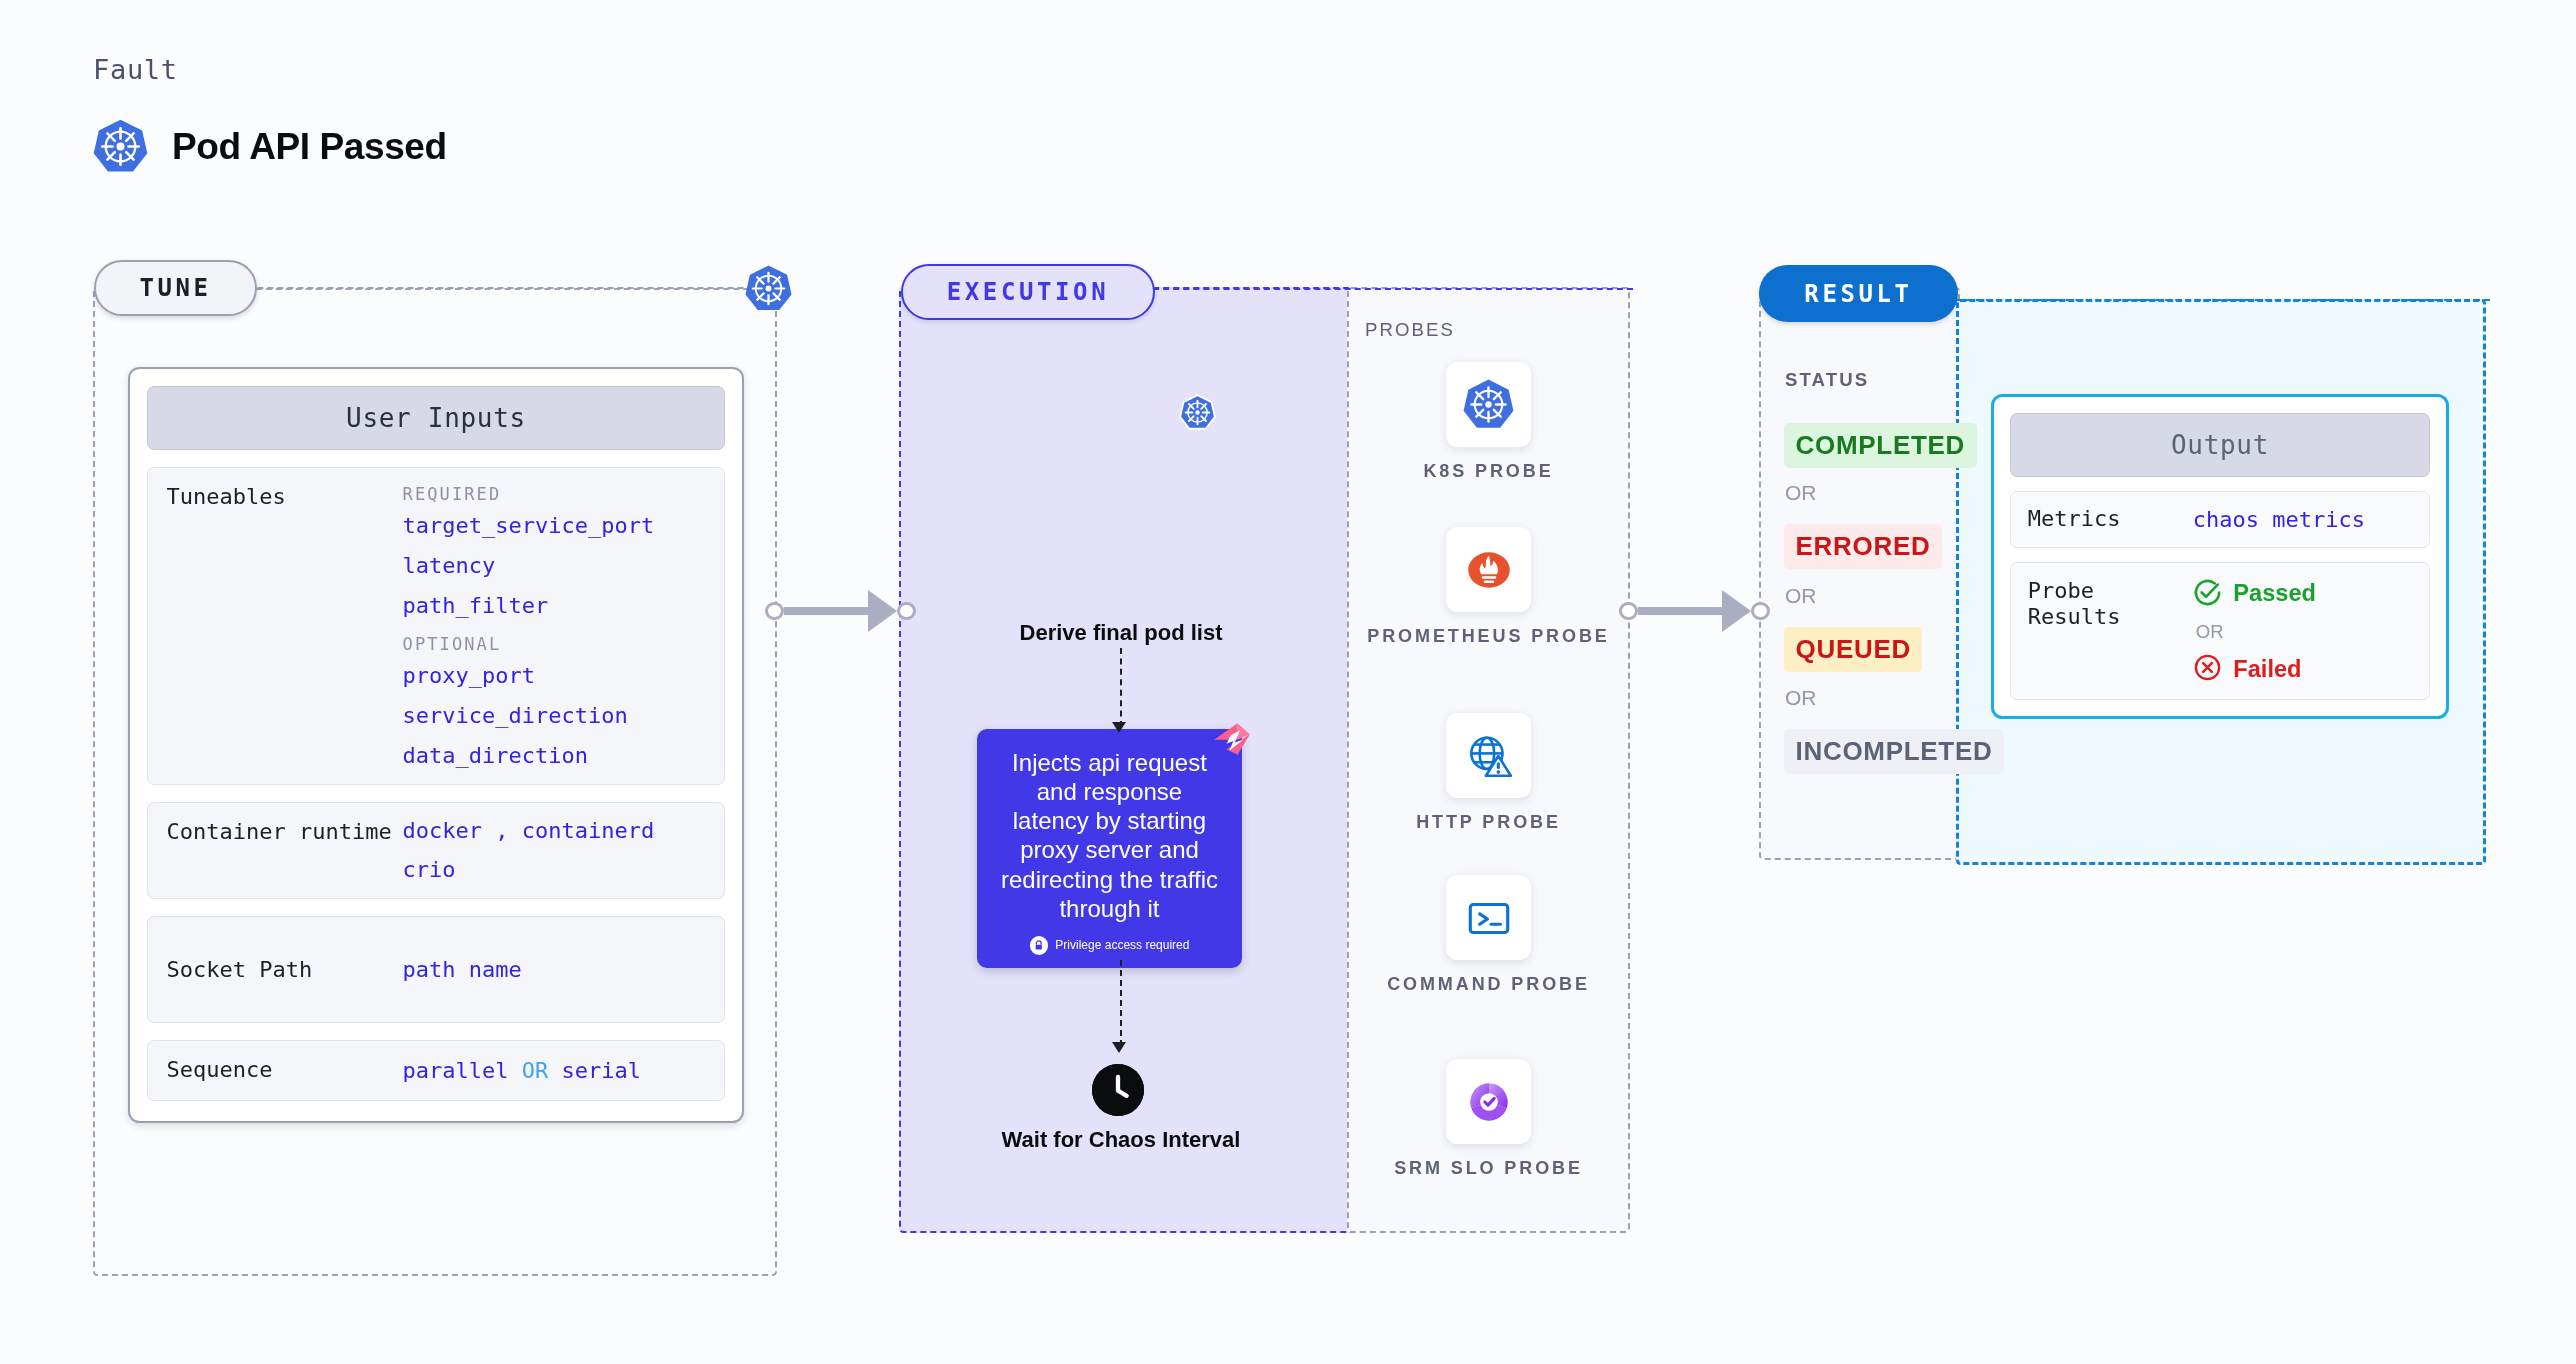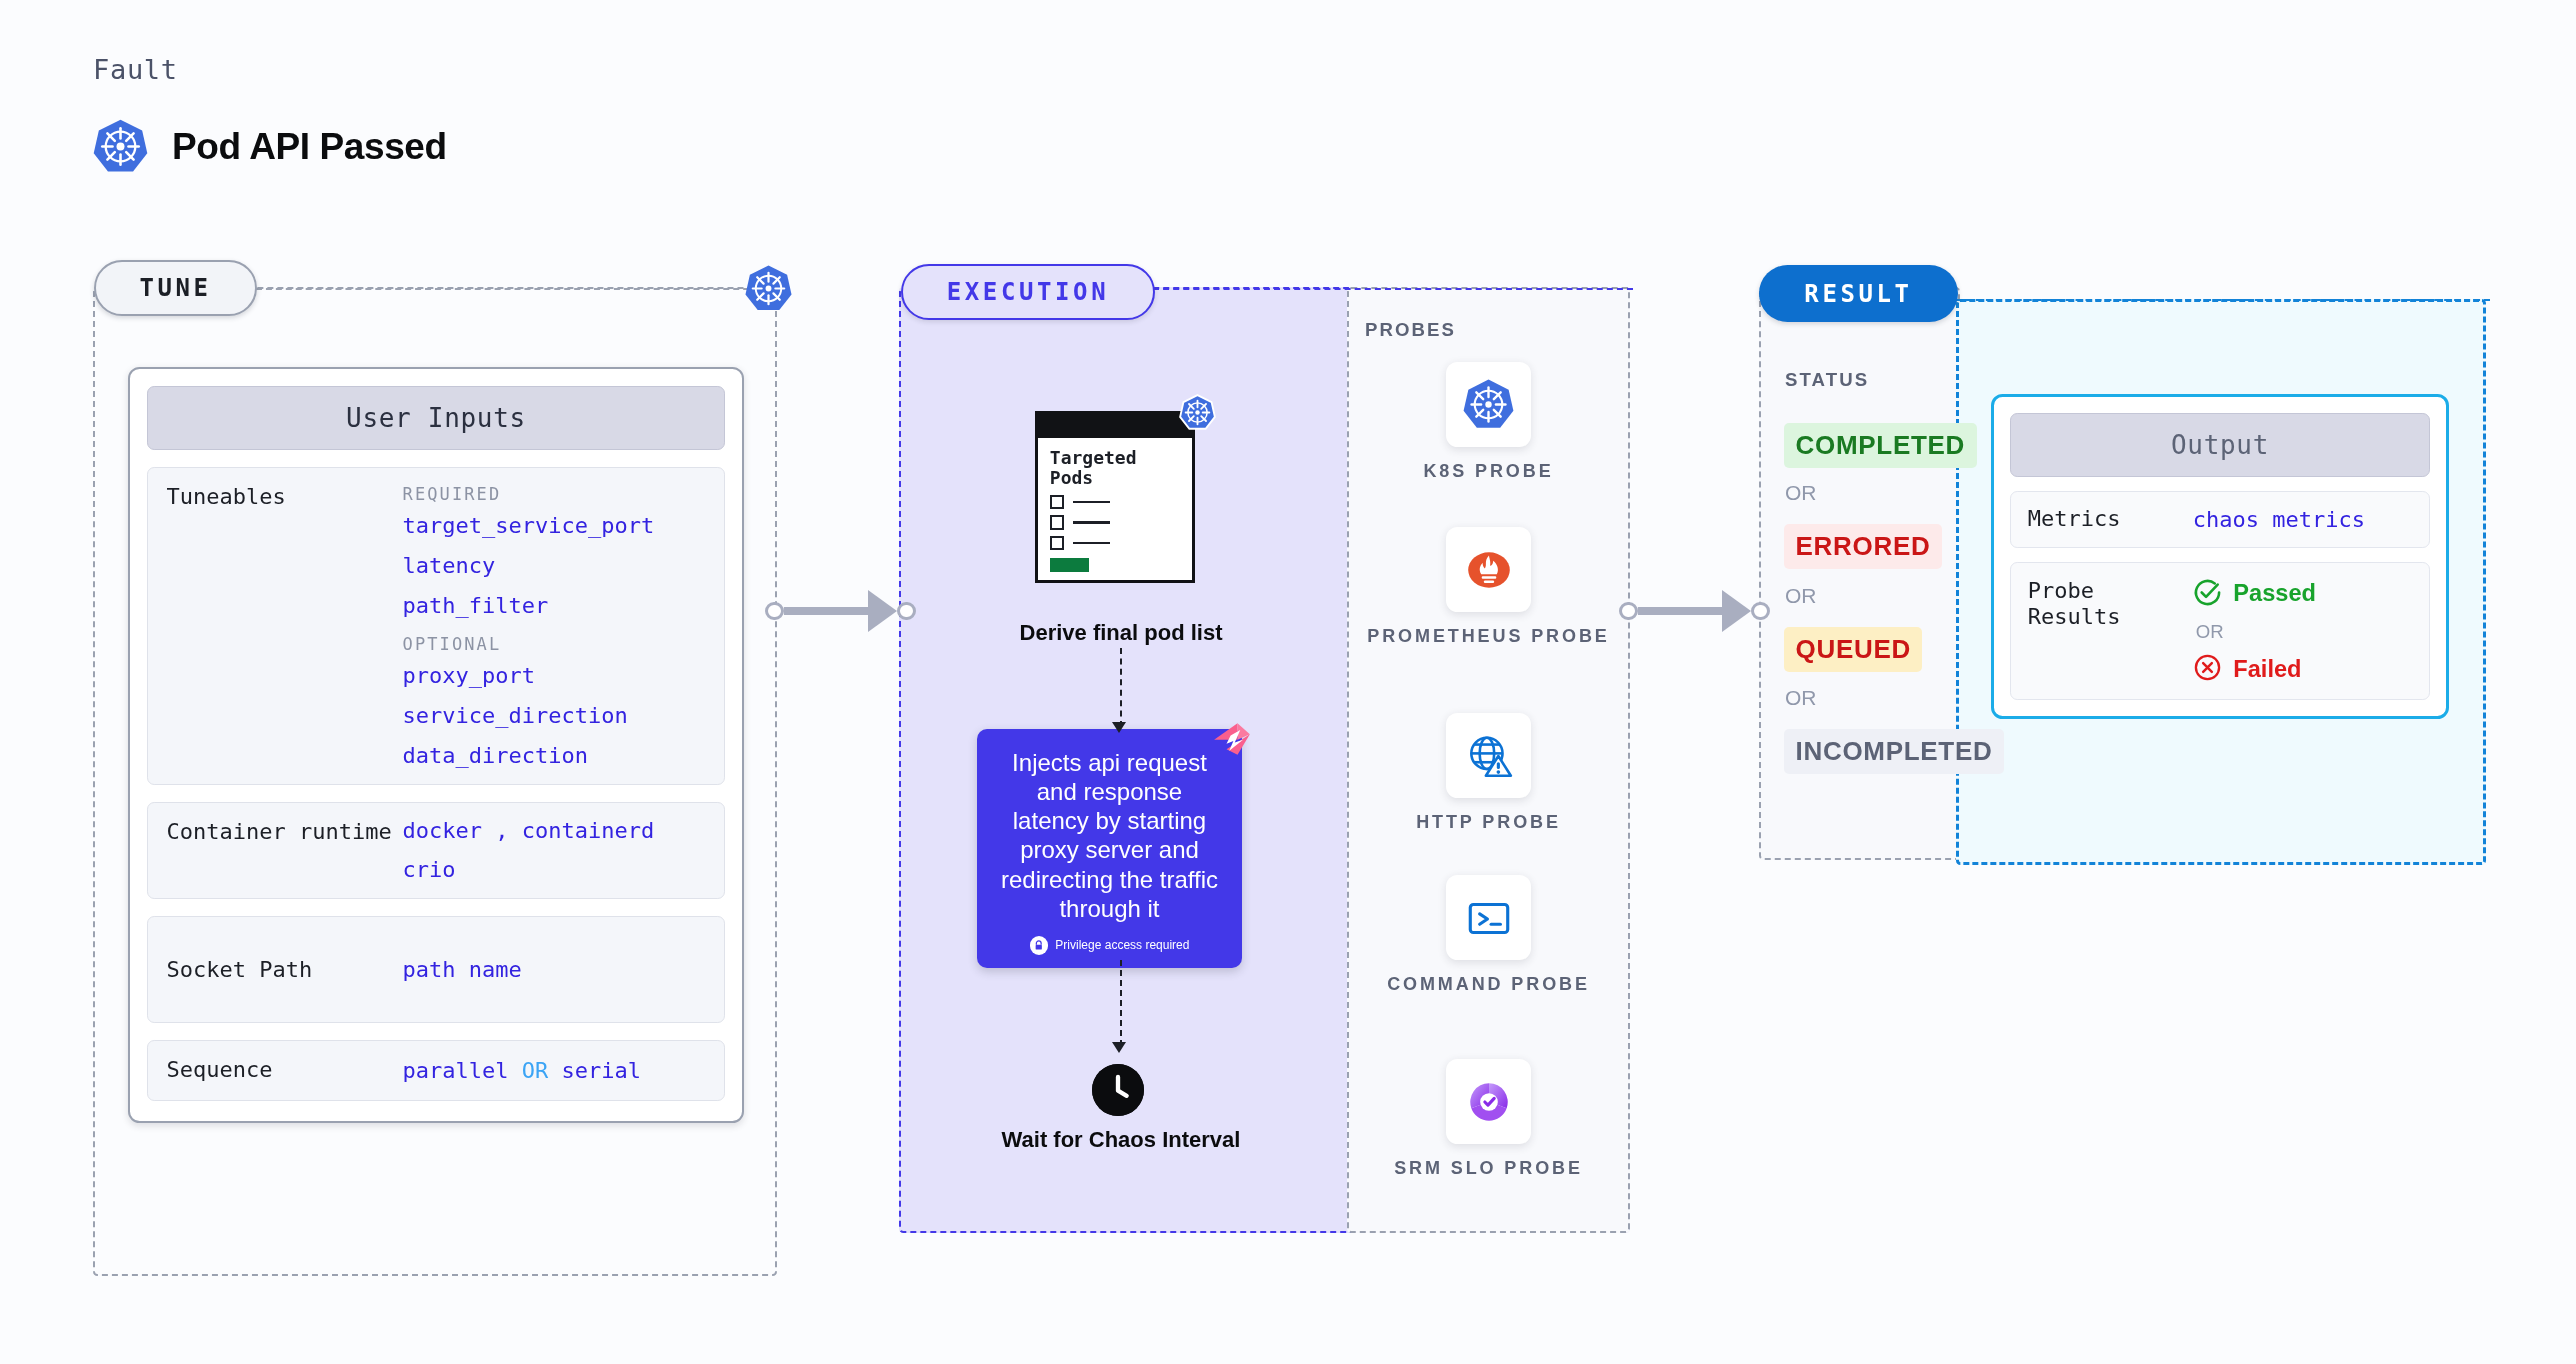--- a/index.html
+++ b/index.html
@@ -190,21 +190,21 @@
   #wait-label {
     position: absolute; left: 899px; top: 1126px; width: 444px; text-align: center;
     font-family: "Liberation Sans", sans-serif;
     font-size: 22px; font-weight: bold; color: #0b0c0e; line-height: 1.25;
   }
 
   
   #probes-title {
     position: absolute; left: 1365px; top: 319px;
     font-family: "Liberation Sans", sans-serif;
-    font-size: 18.6px; font-weight: bold; color: #5c6376; letter-spacing: 2.1px;
+    font-size: 18.6px; font-weight: normal; color: #5c6376; letter-spacing: 2.1px;
   }
   .probe-item { position: absolute; width: 283px; text-align: center; }
   .probe-tile {
     width: 85px; height: 85px; margin: 0 auto;
     background: #ffffff; border-radius: 11.5px;
     box-shadow: 0 2.9px 8.6px rgba(40,45,60,.12);
     display: flex; align-items: center; justify-content: center;
   }
   .probe-name {
     margin-top: 13px;
@@ -394,39 +394,20 @@
         <div class="val">
           <span>parallel</span>
           <span class="or">OR</span>
           <span>serial</span>
         </div>
       </div>
     </div>
   </div>
 
   <div id="targeted-pods-wrap">
-    <div id="targeted-pods-card">
-      <div id="tp-titlebar"></div>
-      <div id="tp-body">
-        <div id="tp-heading">Targeted Pods</div>
-        <div class="tp-row">
-            <span class="tp-check"></span>
-            <span class="tp-line"></span>
-          </div>
-        <div class="tp-row">
-            <span class="tp-check"></span>
-            <span class="tp-line"></span>
-          </div>
-        <div class="tp-row">
-            <span class="tp-check"></span>
-            <span class="tp-line"></span>
-          </div>
-        <div id="tp-green"></div>
-      </div>
-    </div>
     <span id="tp-k8s">
       <svg viewBox="0 0 100 100" width="37" height="37">
         <polygon points="50,3 88,22 97,62 72,94 28,94 3,62 12,22" fill="#3f6ede" stroke="#ffffff" stroke-width="5"></polygon>
         <g fill="#ffffff">
           <circle cx="50" cy="50" r="6"></circle>
           <g stroke="#ffffff" stroke-width="5" stroke-linecap="round">
             <line x1="50" y1="18" x2="50" y2="36"></line>
               <line x1="50" y1="64" x2="50" y2="82"></line>
             <line x1="18" y1="50" x2="36" y2="50"></line>
               <line x1="64" y1="50" x2="82" y2="50"></line>

